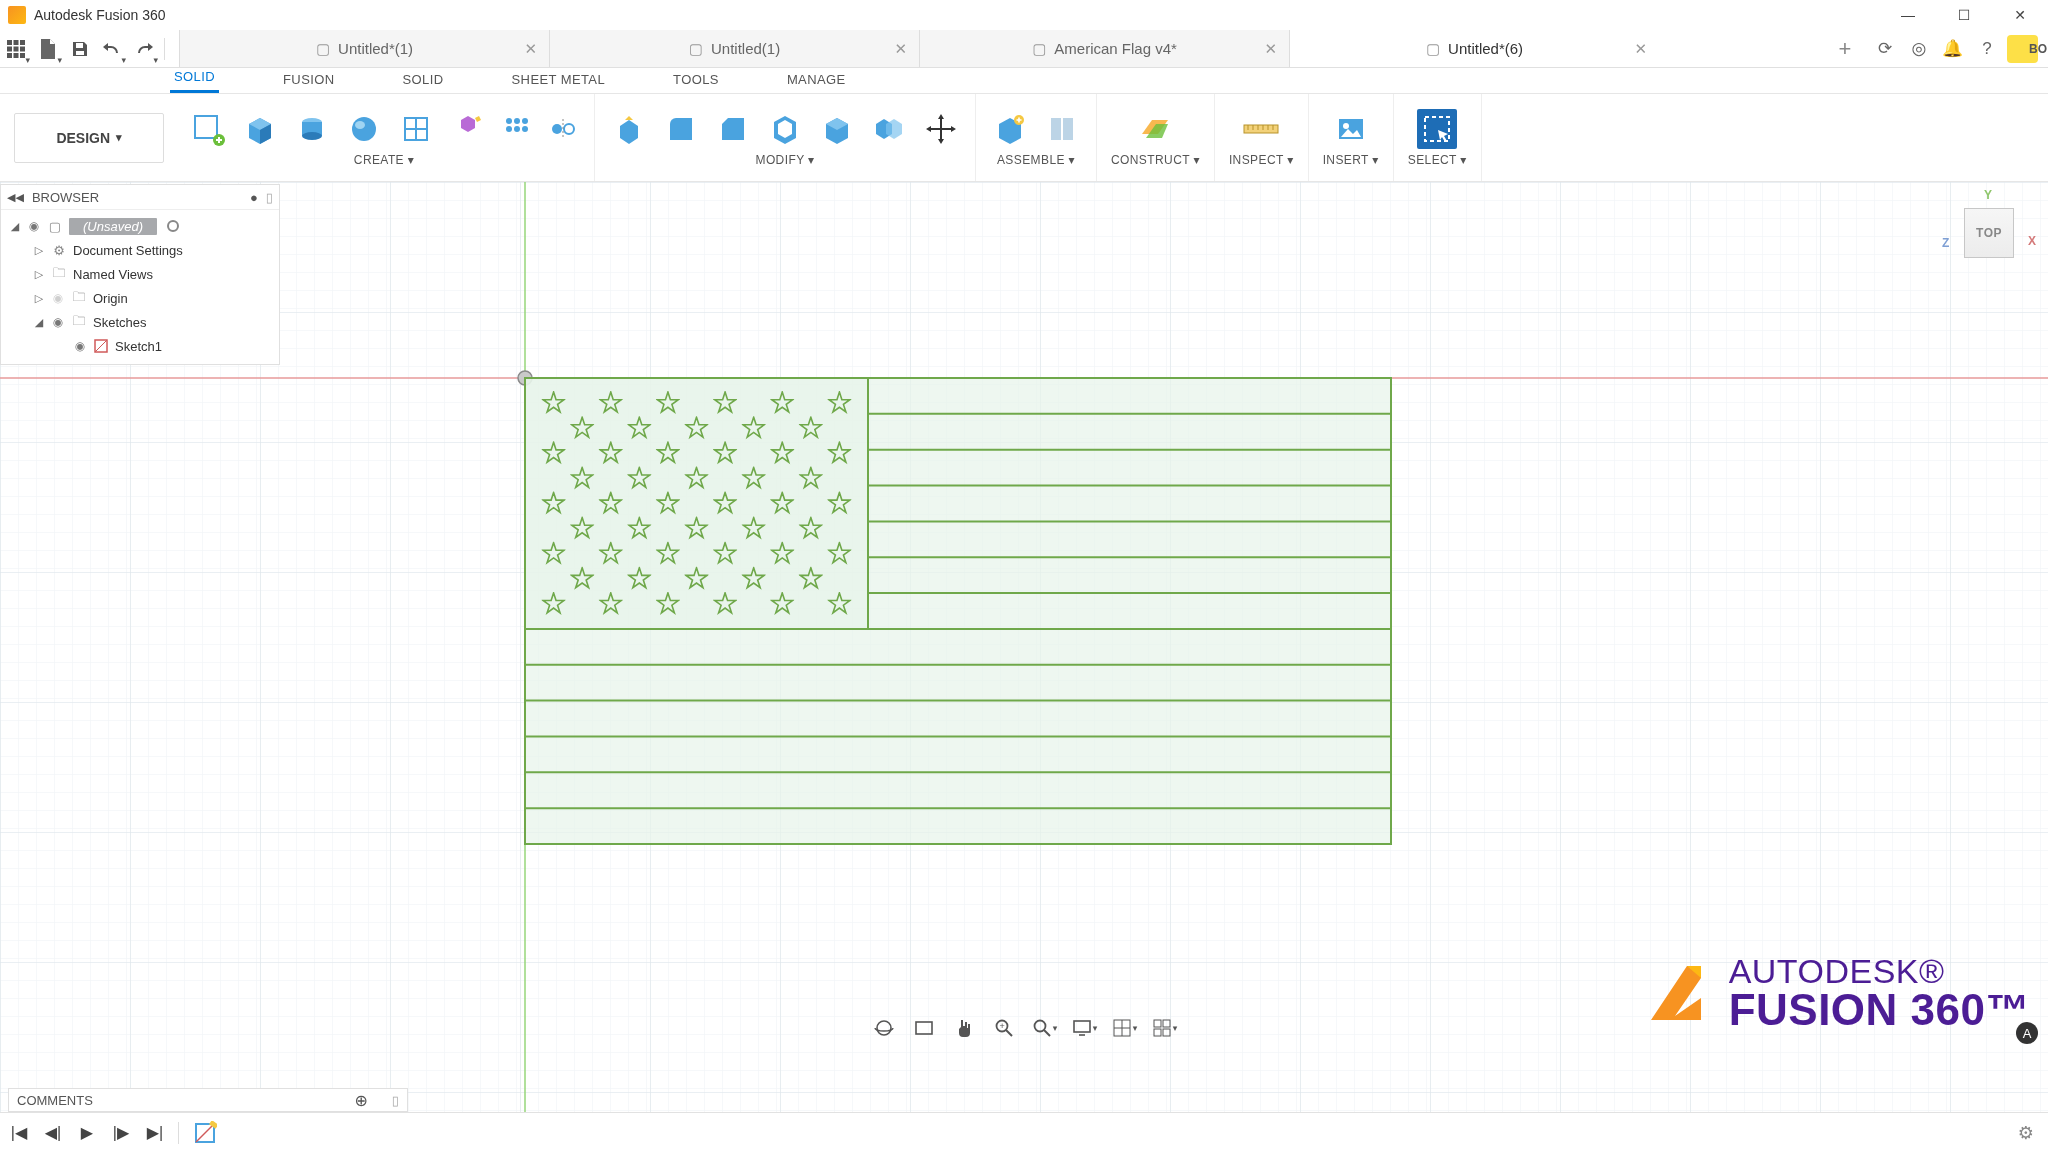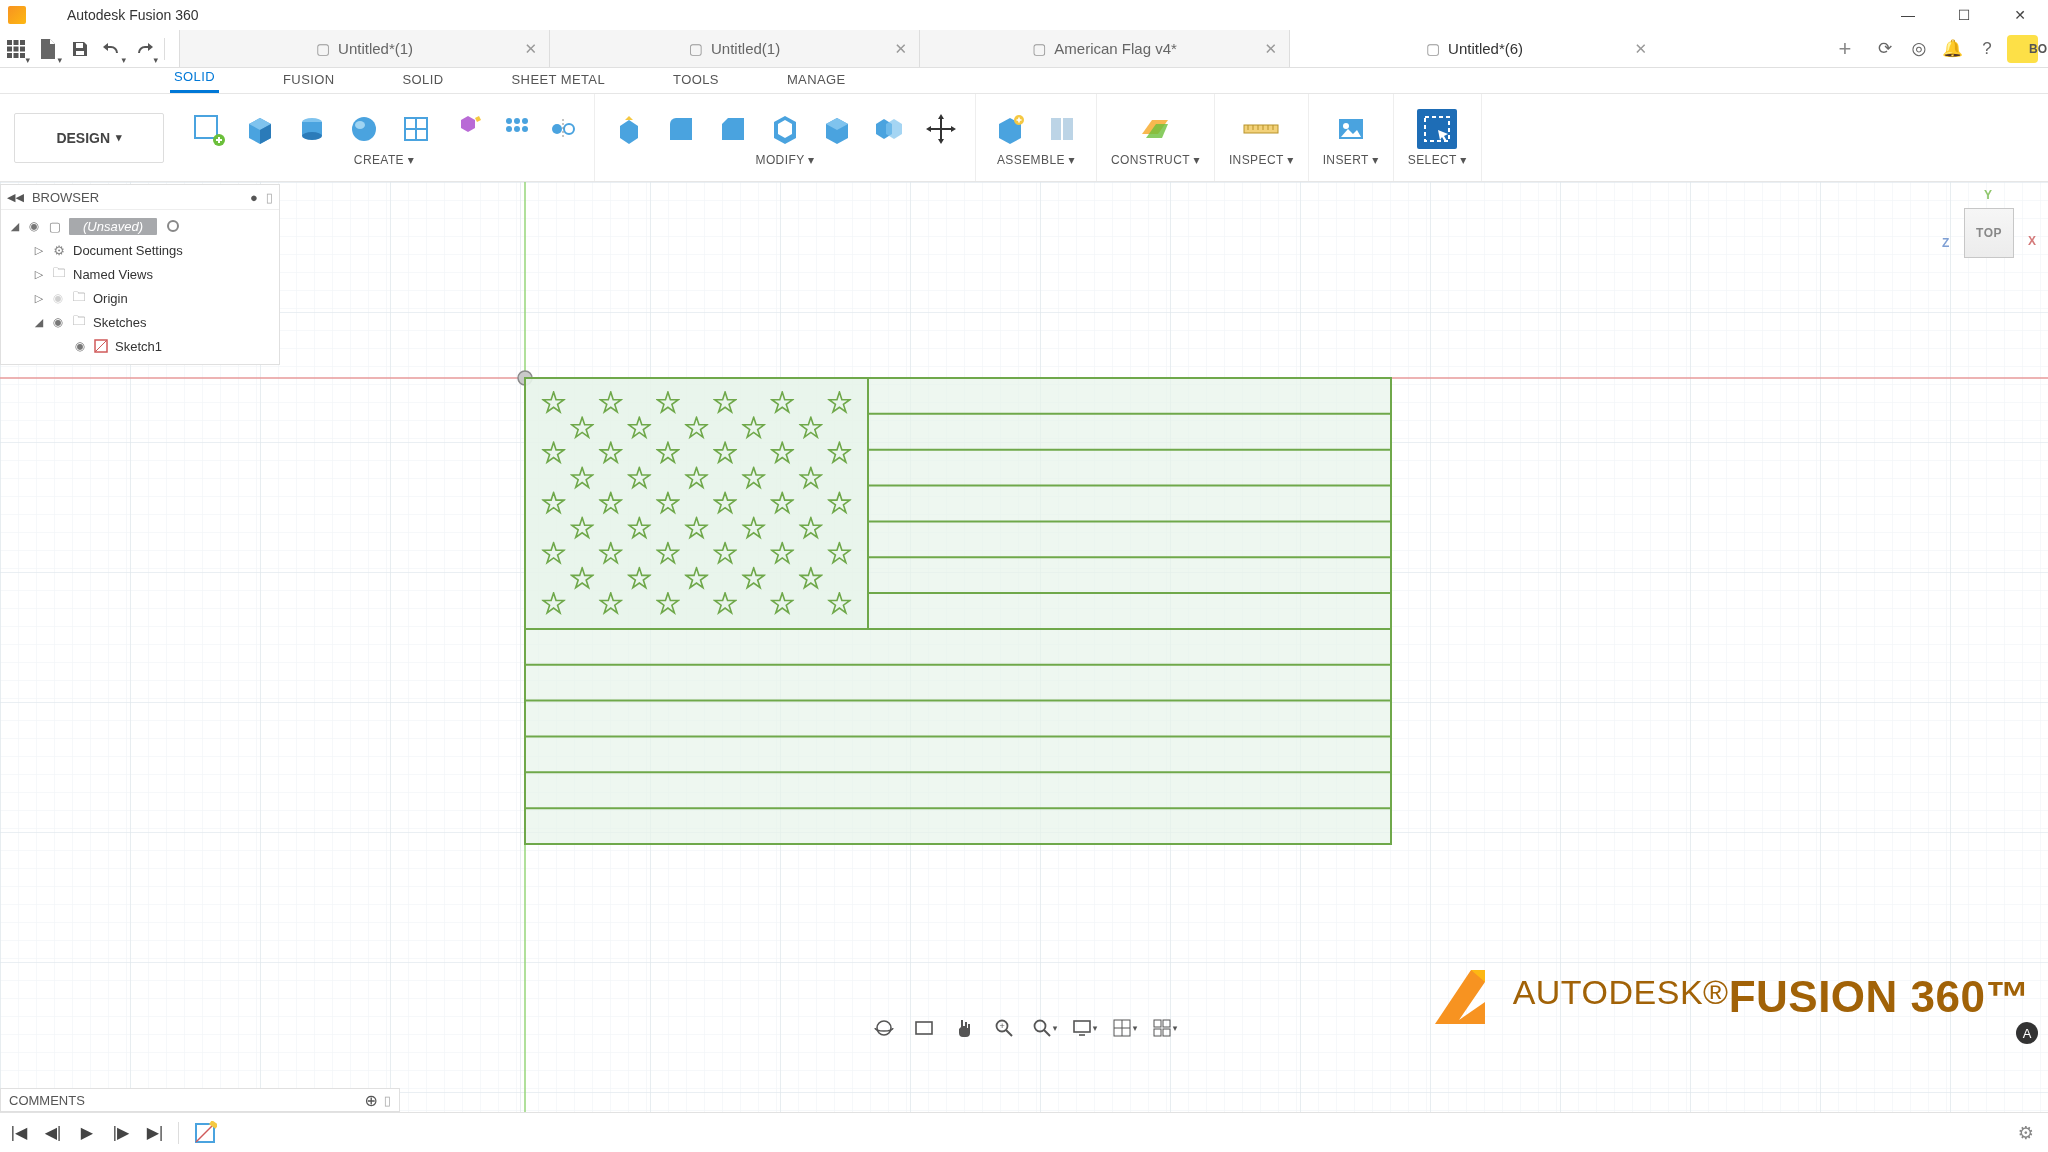--- a/index.html
+++ b/index.html
@@ -1,21 +1,21 @@
 <!DOCTYPE html>
 <html><head>
 <meta charset="utf-8">
 <style>
 * { margin: 0; padding: 0; box-sizing: border-box; font-family: "Segoe UI", Arial, sans-serif; }
 body { width: 2048px; height: 1152px; background: #fff; overflow: hidden; position: relative; }
 
 
 .titlebar { height: 30px; display: flex; align-items: center; padding: 0 8px; font-size: 14px; color: #333; }
 .titlebar .logo { width: 18px; height: 18px; background: linear-gradient(135deg,#f79321,#fdb813); margin-right: 8px; border-radius: 2px; }
-.titlebar .title { flex: 1; margin-left: 33px; }
+.titlebar .title { flex: 1; }
 .titlebar .winbtns { display: flex; gap: 36px; padding-right:10px; }
 .titlebar .winbtn { width:20px; text-align:center; color:#444; font-size:14px; cursor:pointer; }
 
 
 .topbar { height: 38px; display: flex; align-items: center; background:#fff; border-bottom:1px solid #e0e0e0; }
 .topbar .qbtn { width: 32px; height: 32px; display: flex; align-items: center; justify-content: center; color:#555; font-size:18px; cursor:pointer; position:relative;}
 .topbar .sep { width:1px; height:22px; background:#ddd; margin:0 4px; }
 .tabs { flex:1; display:flex; height:100%; margin-left:10px; }
 .tab { flex: 0 1 370px; display:flex; align-items:center; justify-content:center; gap:8px; border-left:1px solid #ddd; position:relative; color:#666; font-size:15px; background:#f5f5f5; }
 .tab.active { background:#fff; color:#333; }
@@ -62,34 +62,34 @@
 
 .viewcube { position:absolute; top:18px; right:26px; width:66px; height:66px; }
 .viewcube .face { position:absolute; inset:8px 8px 8px 8px; background:linear-gradient(#f6f6f6,#ececec); border:1px solid #c7c7c7; display:flex; align-items:center; justify-content:center; font-size:12px; font-weight:700; color:#888; letter-spacing:0.5px; }
 .viewcube .axis { position:absolute; font-size:12px; font-weight:700; }
 
 
 .navbar { position:absolute; bottom:66px; left:50%; transform:translateX(-50%); display:flex; gap:12px; background:rgba(255,255,255,0); padding:4px 8px; }
 .navbar .nbtn { width:28px; height:28px; display:flex; align-items:center; justify-content:center; color:#555; font-size:18px; cursor:pointer; }
 
 
-.comments { position:absolute; bottom:40px; left:0; width:400px; height:24px; border:1px solid #e0e0e0; background:#fff; display:flex; align-items:center; padding:0 8px; font-size:13px; color:#555; z-index:5;}
+.comments { position:absolute; bottom:40px; left:8px; width:400px; height:24px; border:1px solid #e0e0e0; background:#fff; display:flex; align-items:center; padding:0 8px; font-size:13px; color:#555; z-index:5;gap:18px;}
 .comments .sp { flex:1; }
 
 
 .timeline { position:absolute; bottom:0; left:0; right:0; height:40px; border-top:1px solid #e2e2e2; background:#fff; display:flex; align-items:center; padding:0 8px; gap:12px; }
 .timeline .pbtn { width:22px; height:22px; display:flex; align-items:center; justify-content:center; color:#444; font-size:16px; cursor:pointer; }
 .timeline .sep { width:1px; height:22px; background:#ddd; }
 .timeline .sketchChip { width:28px; height:28px; display:flex; align-items:center; justify-content:center; cursor:pointer; }
 .timeline .gear { margin-left:auto; color:#888; font-size:18px; cursor:pointer; padding-right:6px; }
 
 
 .watermark { position:absolute; right:18px; bottom:80px; display:flex; align-items:center; gap:18px; }
 .watermark svg { display:block; }
-.watermark .txt { display:flex; flex-direction:row; line-height:1; color:#a16207; }
+.watermark .txt { display:flex; flex-direction:column; line-height:1; color:#4c1d95; }
 .watermark .l1 { font-size:34px; font-weight:400; letter-spacing:0.5px; }
 .watermark .l2 { font-size:44px; font-weight:800; letter-spacing:0.5px; }
 
 .abtn { position:absolute; right:10px; bottom:68px; width:22px; height:22px; border-radius:50%; background:#333; color:#fff; font-size:13px; display:flex; align-items:center; justify-content:center; }
 .tick::after { content:"▾"; font-size:9px; color:#555; position:absolute; bottom:0; right:2px;}
 </style>
 </head>
 <body>
 
 <div class="titlebar">

